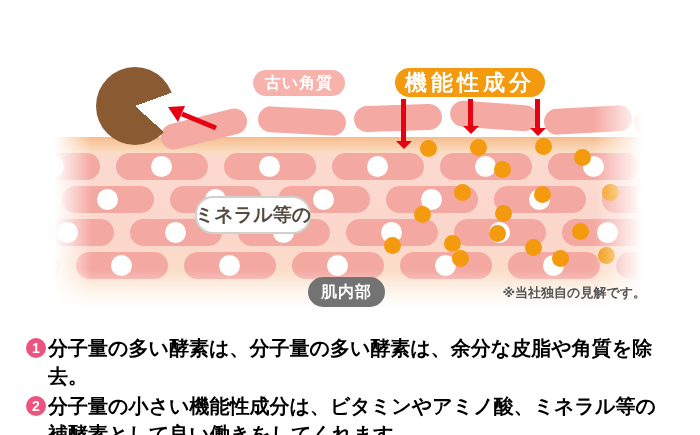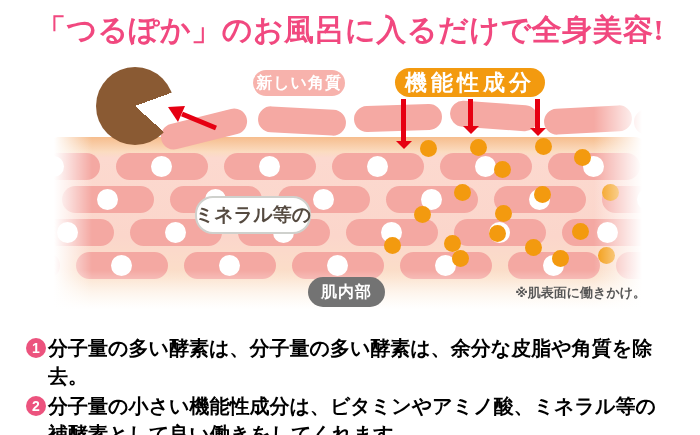--- a/index.html
+++ b/index.html
@@ -50,21 +50,20 @@
   .pnum{flex:0 0 auto;width:20px;height:20px;margin:4px 2px 0 0;border-radius:50%;
         color:#fff;font-family:"Liberation Sans","DejaVu Sans",sans-serif;
         font-size:14px;font-weight:bold;line-height:20px;text-align:center;}
   .pline{display:block;}
 </style>
 <style></style><style></style><style></style><style>.darrow::after{border-top-color:#e60012;} .title{color:#f1487f;}.pnum{background:#ec537e;}</style></head>
 <body>
 
 <div class="stage">
 
-  <h1 class="title">「つるぽか」のお風呂に入るだけで全身美容!</h1>
 
   <div class="figure">
     <div class="skin"></div>
     <div class="pattern" id="pattern">
         <div class="cell" style="left: -40px; top: 91px; background: rgb(244, 168, 162);"></div>
         <div class="wdot" style="left: -5px; top: 94px;"></div>
         <div class="cell" style="left: 68px; top: 91px; background: rgb(244, 168, 162);"></div>
         <div class="wdot" style="left: 103px; top: 94px;"></div>
         <div class="cell" style="left: 176px; top: 91px; background: rgb(244, 168, 162);"></div>
         <div class="wdot" style="left: 211px; top: 94px;"></div>
@@ -141,30 +140,30 @@
 
     <svg class="mouth-arrow" width="70" height="36" viewBox="0 0 70 36">
       <line x1="60" y1="30" x2="26" y2="16" stroke="#e60012" stroke-width="5"></line>
       <polygon points="12,9 29,8 22,24" fill="#e60012"></polygon>
     </svg>
 
     <div class="fade fade-left"></div>
     <div class="fade fade-right"></div>
     <div class="fade fade-bottom"></div>
 
-    <div class="badge badge-old" style="background: rgb(247, 178, 172);">新しい角質</div>
+    <div class="badge badge-old" style="background: rgb(247, 178, 172);">古い角質</div>
     <div class="badge badge-func" style="background: rgb(243, 154, 15);">機能性成分</div>
     <div class="badge badge-new">ミネラル等の</div>
     <div class="badge badge-inner" style="background: #737373;">肌内部</div>
 
     <div class="darrow" style="left: 353px; top: 37px; height: 42px; background: rgb(230, 0, 18);"></div>
     <div class="darrow" style="left: 420px; top: 37px; height: 27px; background: rgb(230, 0, 18);"></div>
     <div class="darrow" style="left: 487px; top: 37px; height: 29px; background: rgb(230, 0, 18);"></div>
 
-    <div class="disclaimer">※肌表面に働きかけ。</div>
+    <div class="disclaimer">※当社独自の見解です。</div>
   </div>
 
   <div class="points">
     <div class="point">
       <span class="pnum">1</span>
       <span class="ptext">
         <span class="pline">分子量の多い酵素は、分子量の多い酵素は、余分な皮脂や角質を除去。</span>
       </span>
     </div>
     <div class="point">

